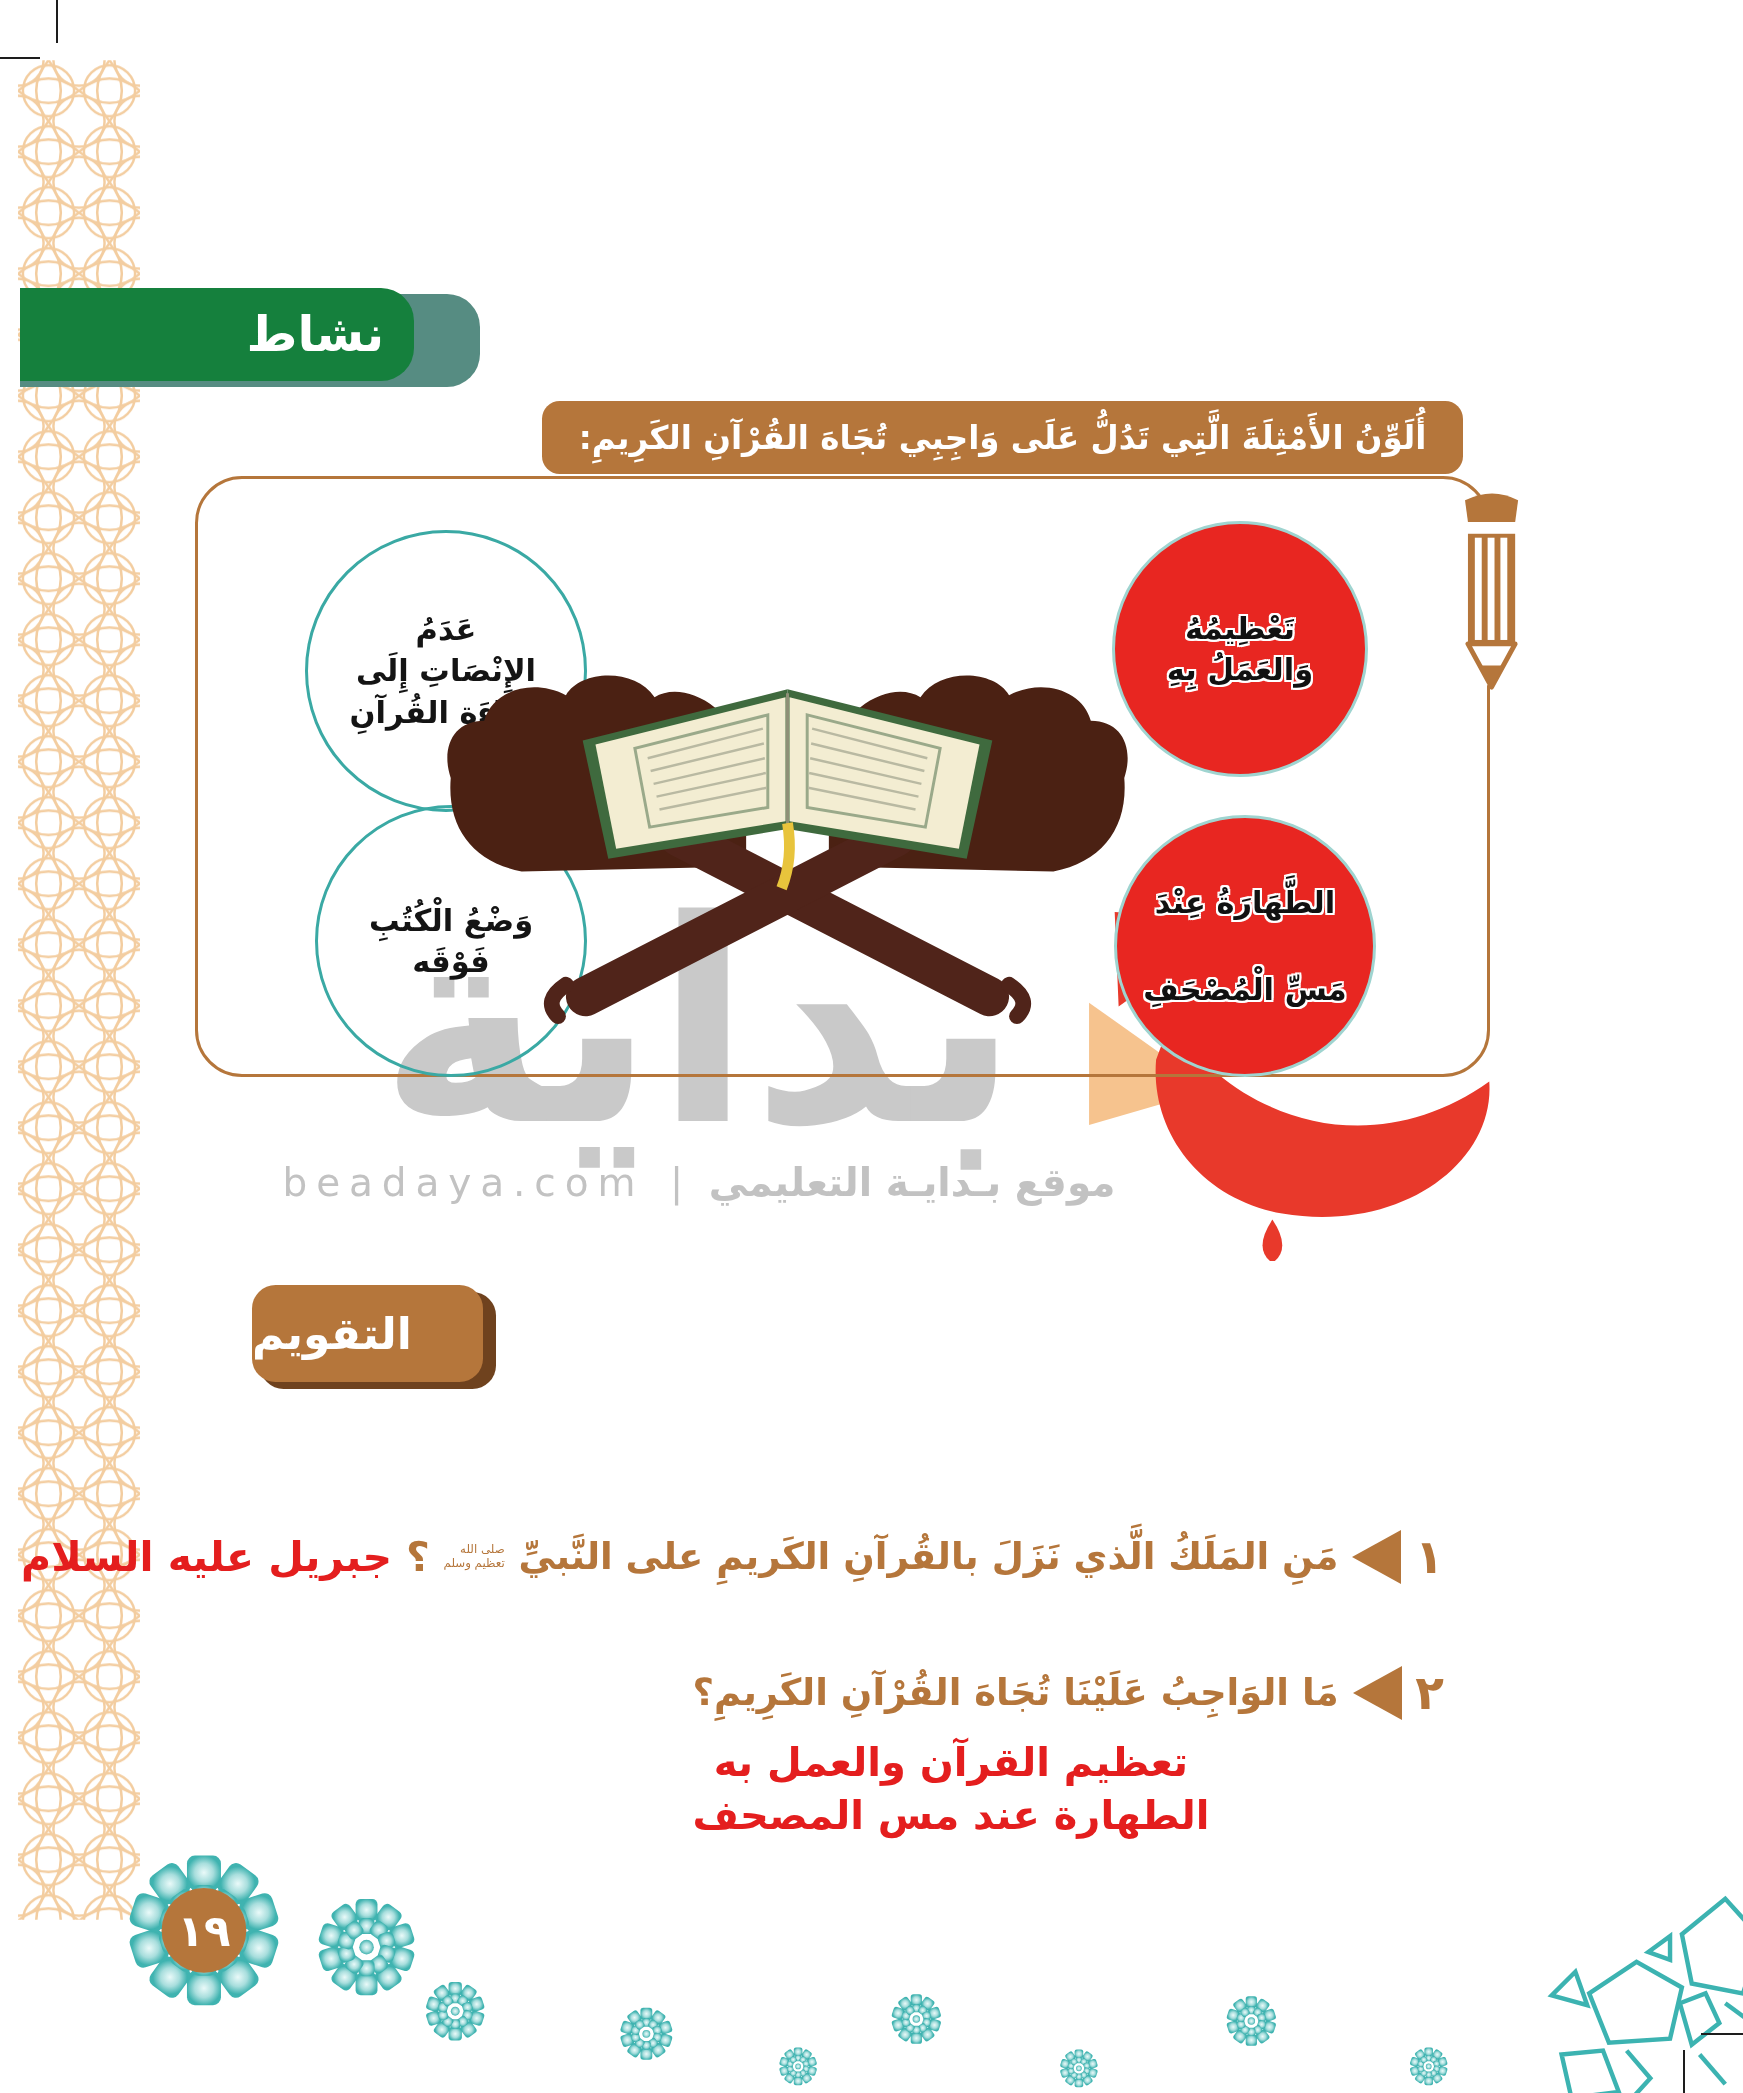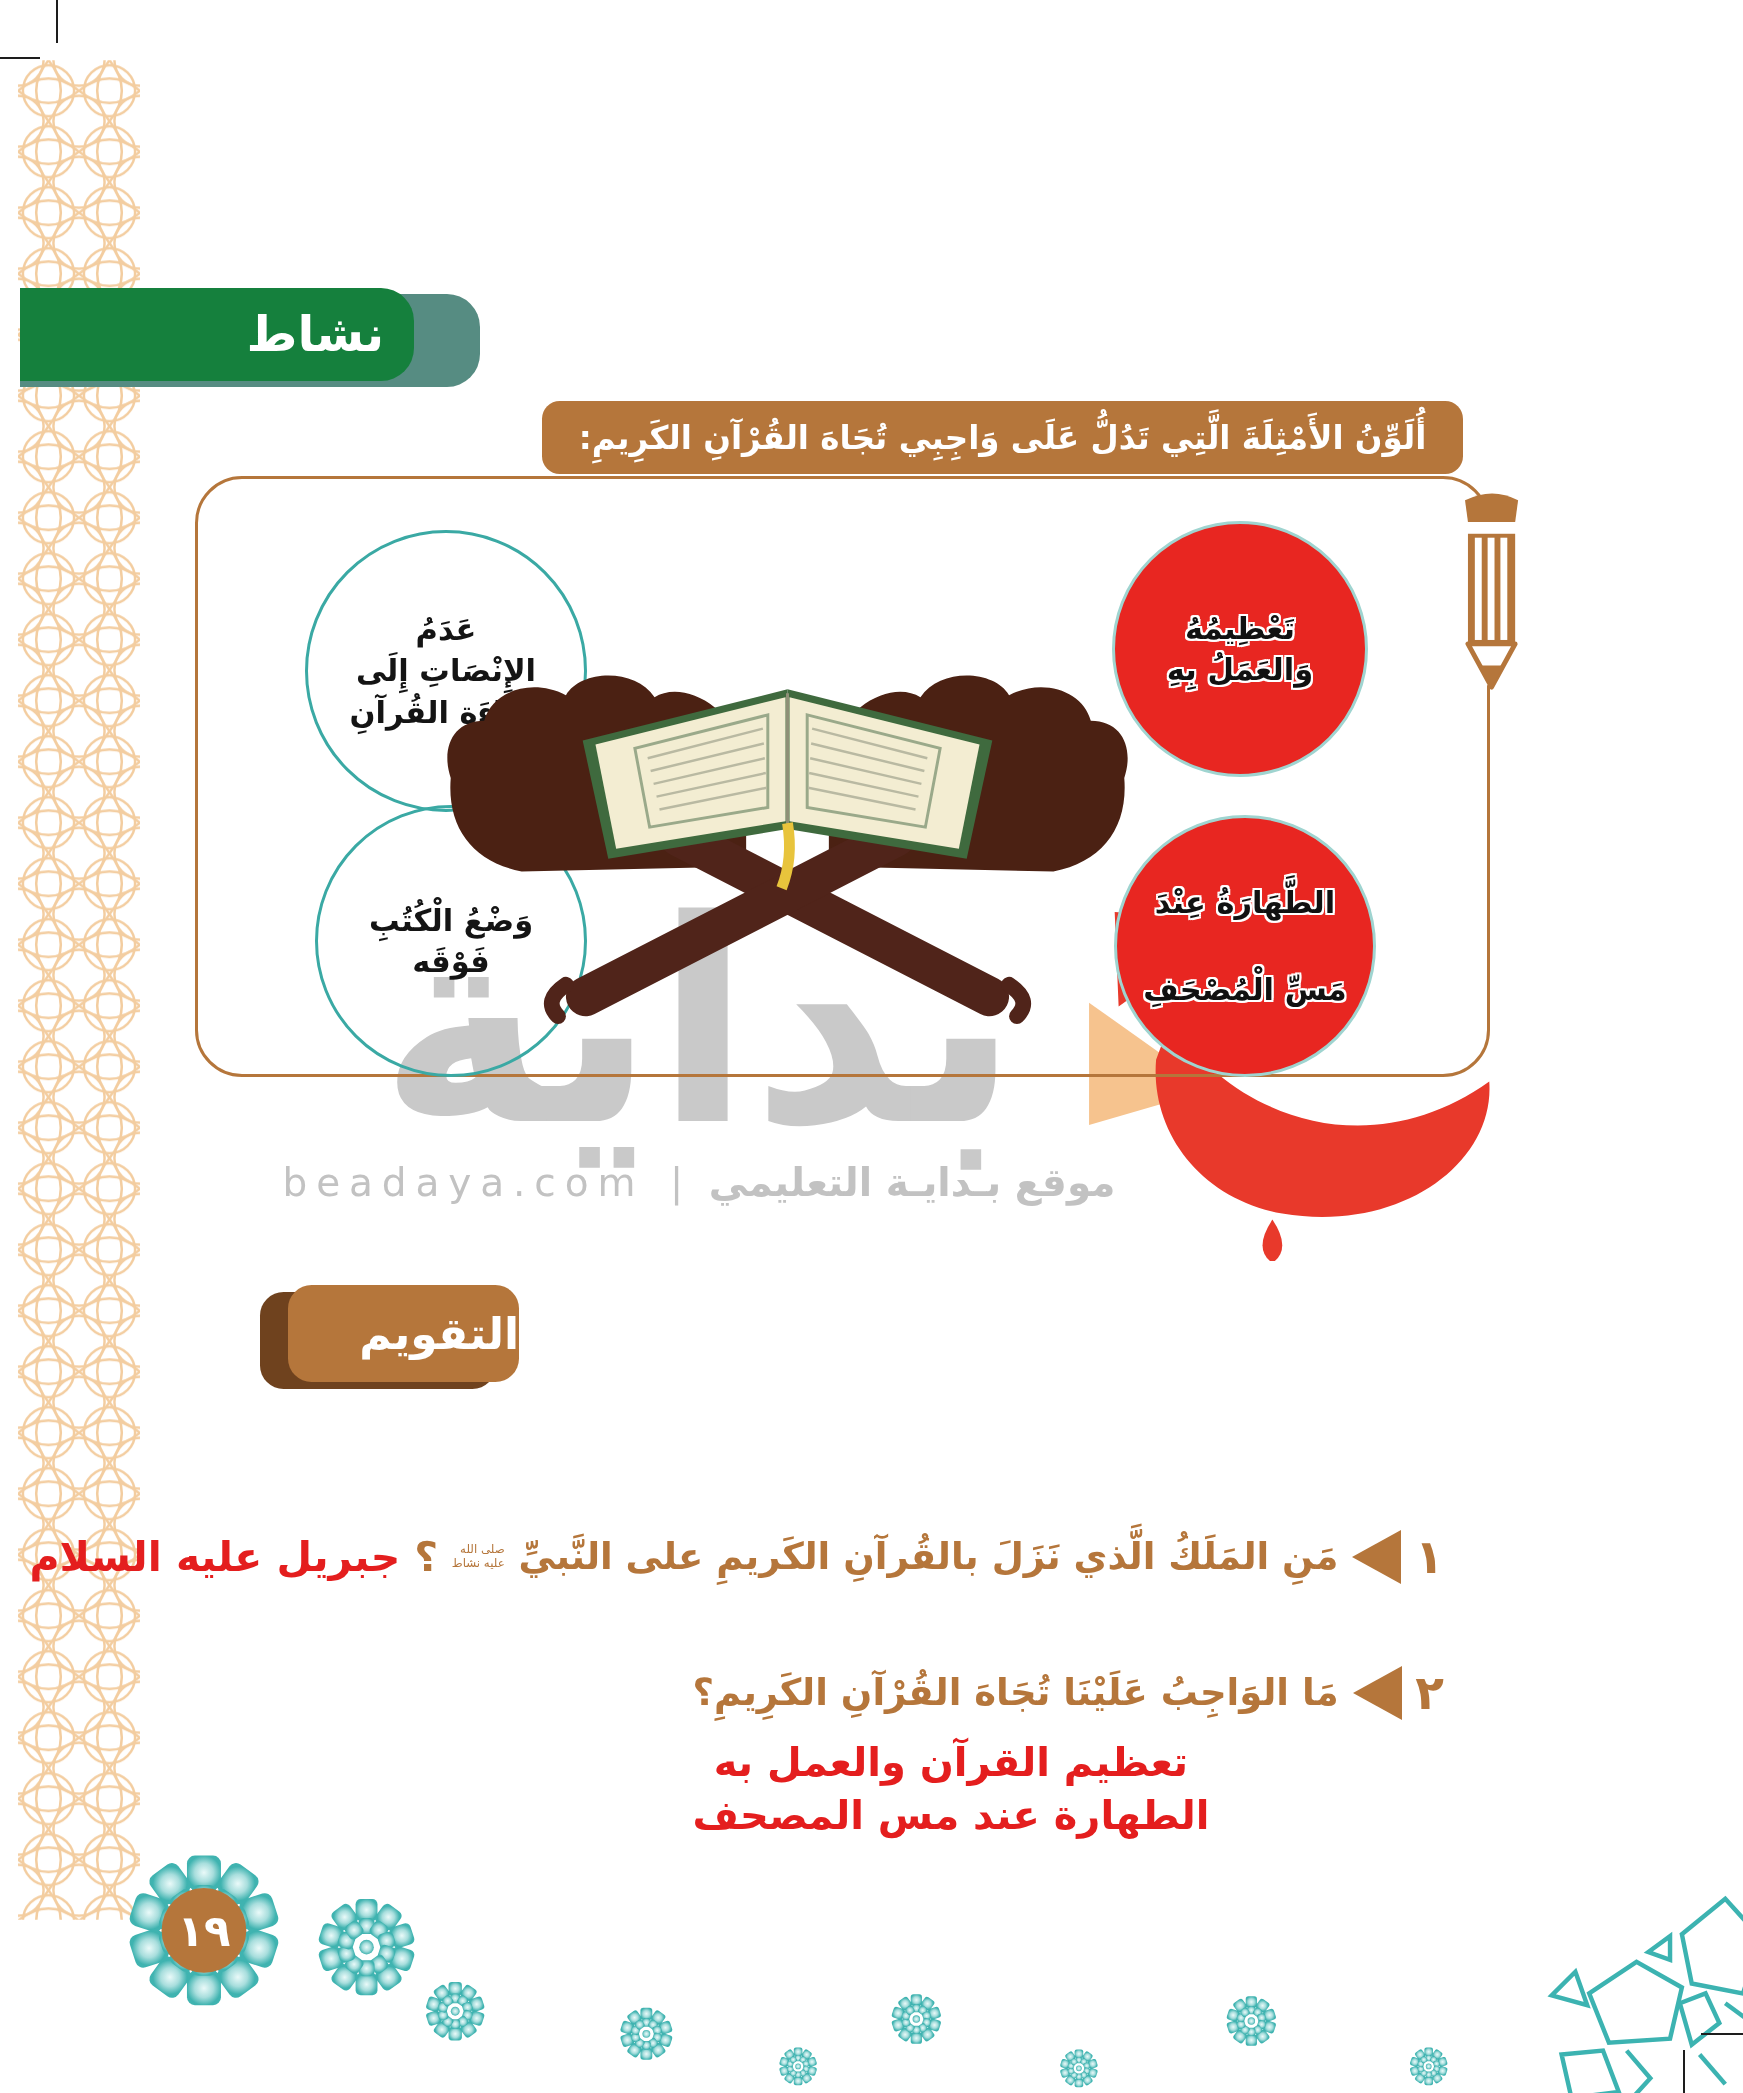--- a/index.html
+++ b/index.html
@@ -52,21 +52,21 @@
   .wm-swoosh{position:absolute;left:1024px;top:906px;z-index:2;}
   .wm-line{position:absolute;left:246px;top:1160px;width:906px;z-index:2;display:flex;
     justify-content:center;align-items:center;gap:25.6px;color:#c2c2c2;font-size:39px;direction:ltr;}
   .wm-line .lat{letter-spacing:8.9px;font-weight:normal;}
   .wm-line .ar{font-weight:bold;}
 
   
   .taq-shadow{position:absolute;left:260px;top:1292px;width:236px;height:97px;
     background:#6f421e;border-radius:23.6px;z-index:5;}
   .taq{position:absolute;left:252px;top:1285px;width:231px;height:97px;background:#b5763b;
-    border-radius:23.6px;z-index:5;display:flex;align-items:center;justify-content:flex-end;margin-left:36px;}
+    border-radius:23.6px;z-index:5;display:flex;align-items:center;justify-content:flex-start;}
   .taq span{color:#fff;font-size:44px;font-weight:bold;}
 
   
   .qrow{position:absolute;display:flex;direction:rtl;align-items:center;gap:13.8px;z-index:6;white-space:nowrap;}
   .q1{left:27.6px;top:1509px;width:1416px;height:95px;}
   .q2{left:557px;top:1645px;width:887px;height:95px;}
   .qnum{color:#b5763b;font-size:47px;font-weight:bold;}
   .tri{width:0;height:0;border-top:27.6px solid transparent;border-bottom:27.6px solid transparent;
     border-right:49px solid #b5763b;}
   .qtext{color:#b5763b;font-size:37px;font-weight:bold;}
@@ -199,21 +199,21 @@
   <div class="taq">
     <span>التقويم</span>
   </div>
 
   <div class="qrow q1">
     <span class="qnum">١</span>
     <span class="tri"></span>
     <span class="qtext">مَنِ المَلَكُ الَّذي نَزَلَ بالقُرآنِ الكَريمِ على النَّبيِّ</span>
     <span class="saw">
       <span>صلى الله</span>
-      <span>عليه نشاط</span>
+      <span>تعظيم وسلم</span>
     </span>
     <span class="qmark">؟</span>
     <span class="answer">جبريل عليه السلام</span>
   </div>
 
   <div class="qrow q2">
     <span class="qnum">٢</span>
     <span class="tri"></span>
     <span class="qtext">مَا الوَاجِبُ عَلَيْنَا تُجَاهَ القُرْآنِ الكَرِيمِ؟</span>
   </div>

